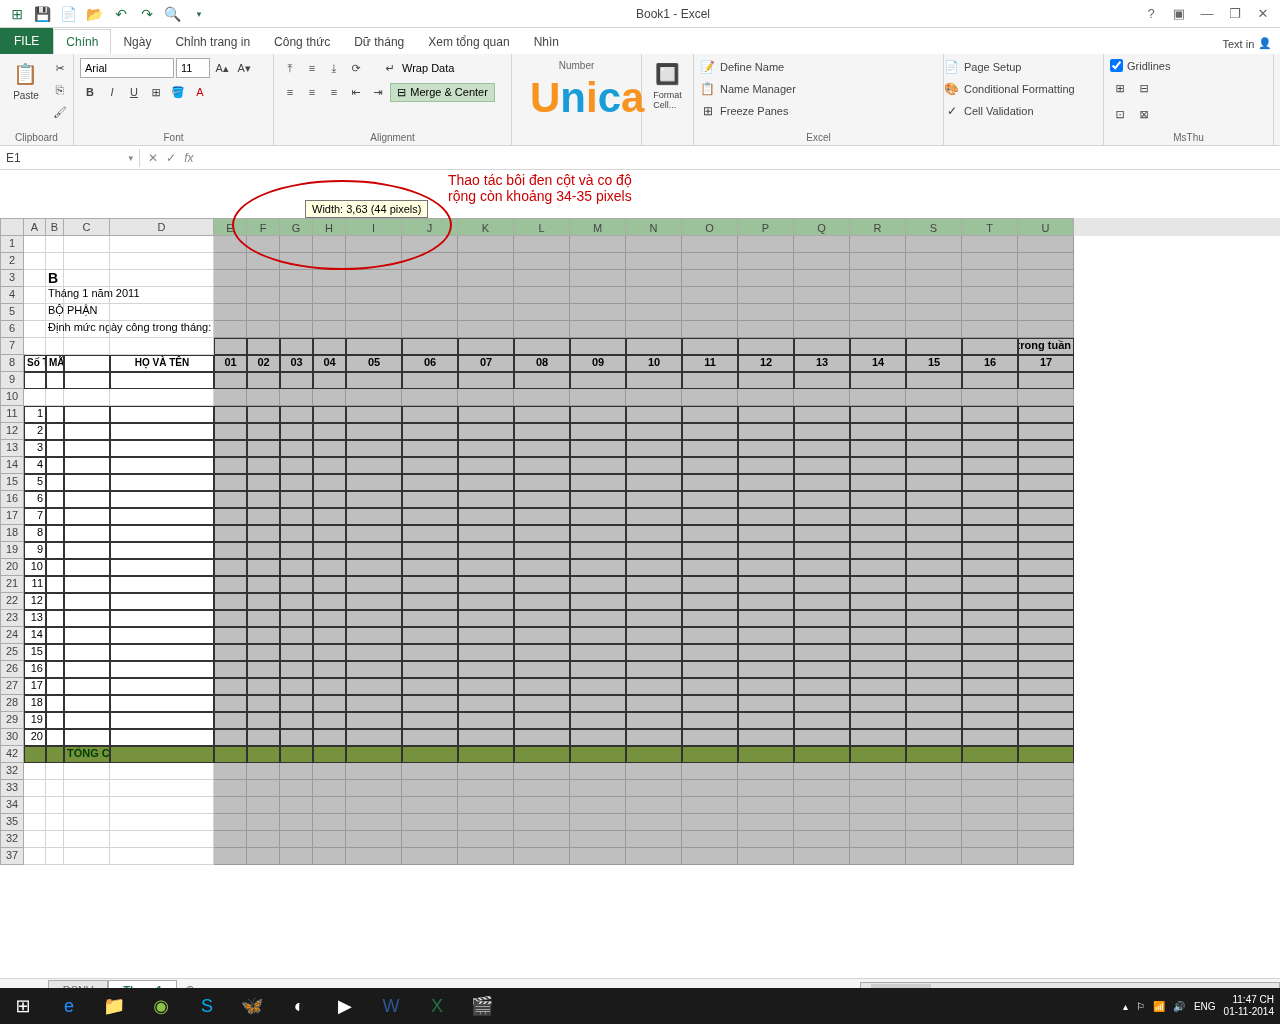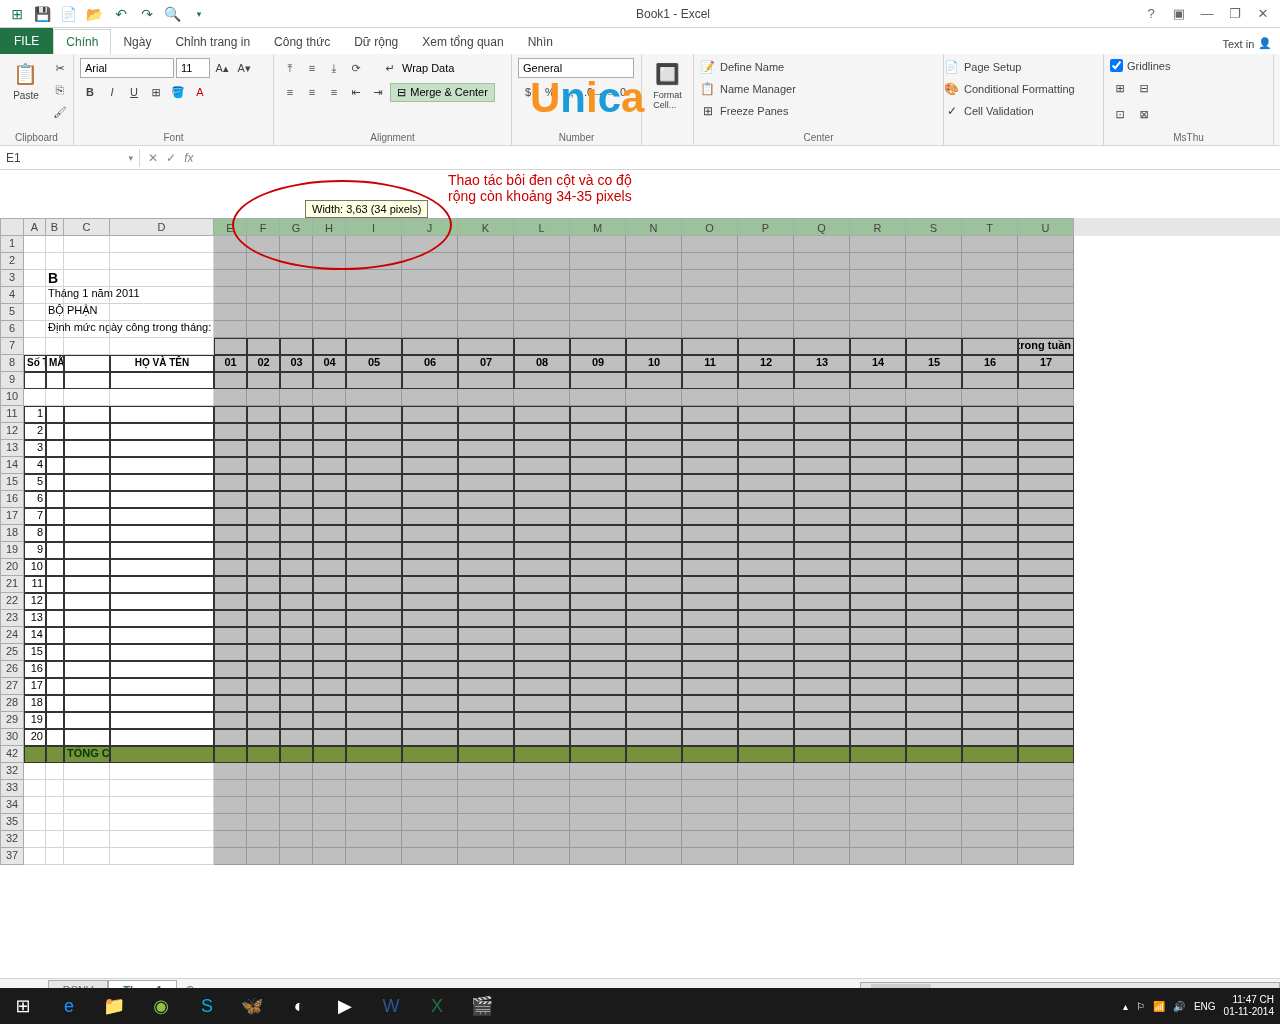--- a/index.html
+++ b/index.html
@@ -93,21 +93,21 @@
     <span>✕</span>
   </div>
 </div>
 
 <div class="ribbon-tabs">
   <div class="file-tab">FILE</div>
   <div class="tab active">Chính</div>
   <div class="tab">Ngày</div>
   <div class="tab">Chỉnh trang in</div>
   <div class="tab">Công thức</div>
-  <div class="tab">Dữ rộng</div>
+  <div class="tab">Dữ tháng</div>
   <div class="tab">Xem tổng quan</div>
   <div class="tab">Nhìn</div>
   <div class="signin">
       <span>Text in</span>
       <span>👤</span>
     </div>
 </div>
 
 <div class="ribbon">
   <div class="group" style="width:74px;">
@@ -168,30 +168,20 @@
         <span class="sm-btn">⇥</span>
         <div class="merge-btn">
           <span>⊟</span>
           <span>Merge &amp; Center</span>
         </div>
       </div>
     </div>
     <div class="group-label">Alignment</div>
   </div>
   <div class="group" style="width:130px;">
-    <div class="group-body" style="flex-direction:column;gap:4px;">
-      <input class="sel" style="width: 116px;" value="General">
-      <div class="small-row">
-        <span class="sm-btn">$</span>
-        <span class="sm-btn">%</span>
-        <span class="sm-btn">,</span>
-        <span class="sm-btn">.0→</span>
-        <span class="sm-btn">→.0</span>
-      </div>
-    </div>
     <div class="group-label">Number</div>
   </div>
   <div class="group" style="width:52px;">
     <div class="big-btn">
       <span class="ico">🔲</span>
       <span style="font-size:9px;">Format Cell...</span>
     </div>
   </div>
   <div class="group" style="width:250px;">
     <div class="group-body" style="flex-direction:column;">
@@ -201,21 +191,21 @@
         </div>
       <div class="cmd-row">
           <span class="ico">📋</span>
           <span>Name Manager</span>
         </div>
       <div class="cmd-row">
           <span class="ico">⊞</span>
           <span>Freeze Panes</span>
         </div>
     </div>
-    <div class="group-label">Center</div>
+    <div class="group-label">Excel</div>
   </div>
   <div class="group" style="width:160px;padding-left:0;">
     <div class="group-body" style="flex-direction:column;">
       <div class="cmd-row">
           <span class="ico">📄</span>
           <span>Page Setup</span>
         </div>
       <div class="cmd-row">
           <span class="ico">🎨</span>
           <span>Conditional Formatting</span>
@@ -257,21 +247,21 @@
     <span><i>fx</i></span>
   </div>
   <div class="fx-input"></div>
 </div>
 
 <div class="annotation" style="left:448px;top:172px;">
   <div>Thao tác bôi đen cột và co độ</div>
   <div>rộng còn khoảng 34-35 pixels</div>
 </div>
 <div class="ellipse" style="left:232px;top:180px;width:220px;height:90px;"></div>
-<div class="tooltip" style="left:305px;top:200px;">Width: 3,63 (34 pixels)</div>
+<div class="tooltip" style="left:305px;top:200px;">Width: 3,63 (44 pixels)</div>
 
 <div class="grid-area">
   <div class="corner"></div>
   <div class="col-headers" id="colh">
       <div class="ch" style="width: 22px;">A</div>
       <div class="ch" style="width: 18px;">B</div>
       <div class="ch" style="width: 46px;">C</div>
       <div class="ch" style="width: 104px;">D</div>
       <div class="ch sel" style="width: 33px;">E</div>
       <div class="ch sel" style="width: 33px;">F</div>

